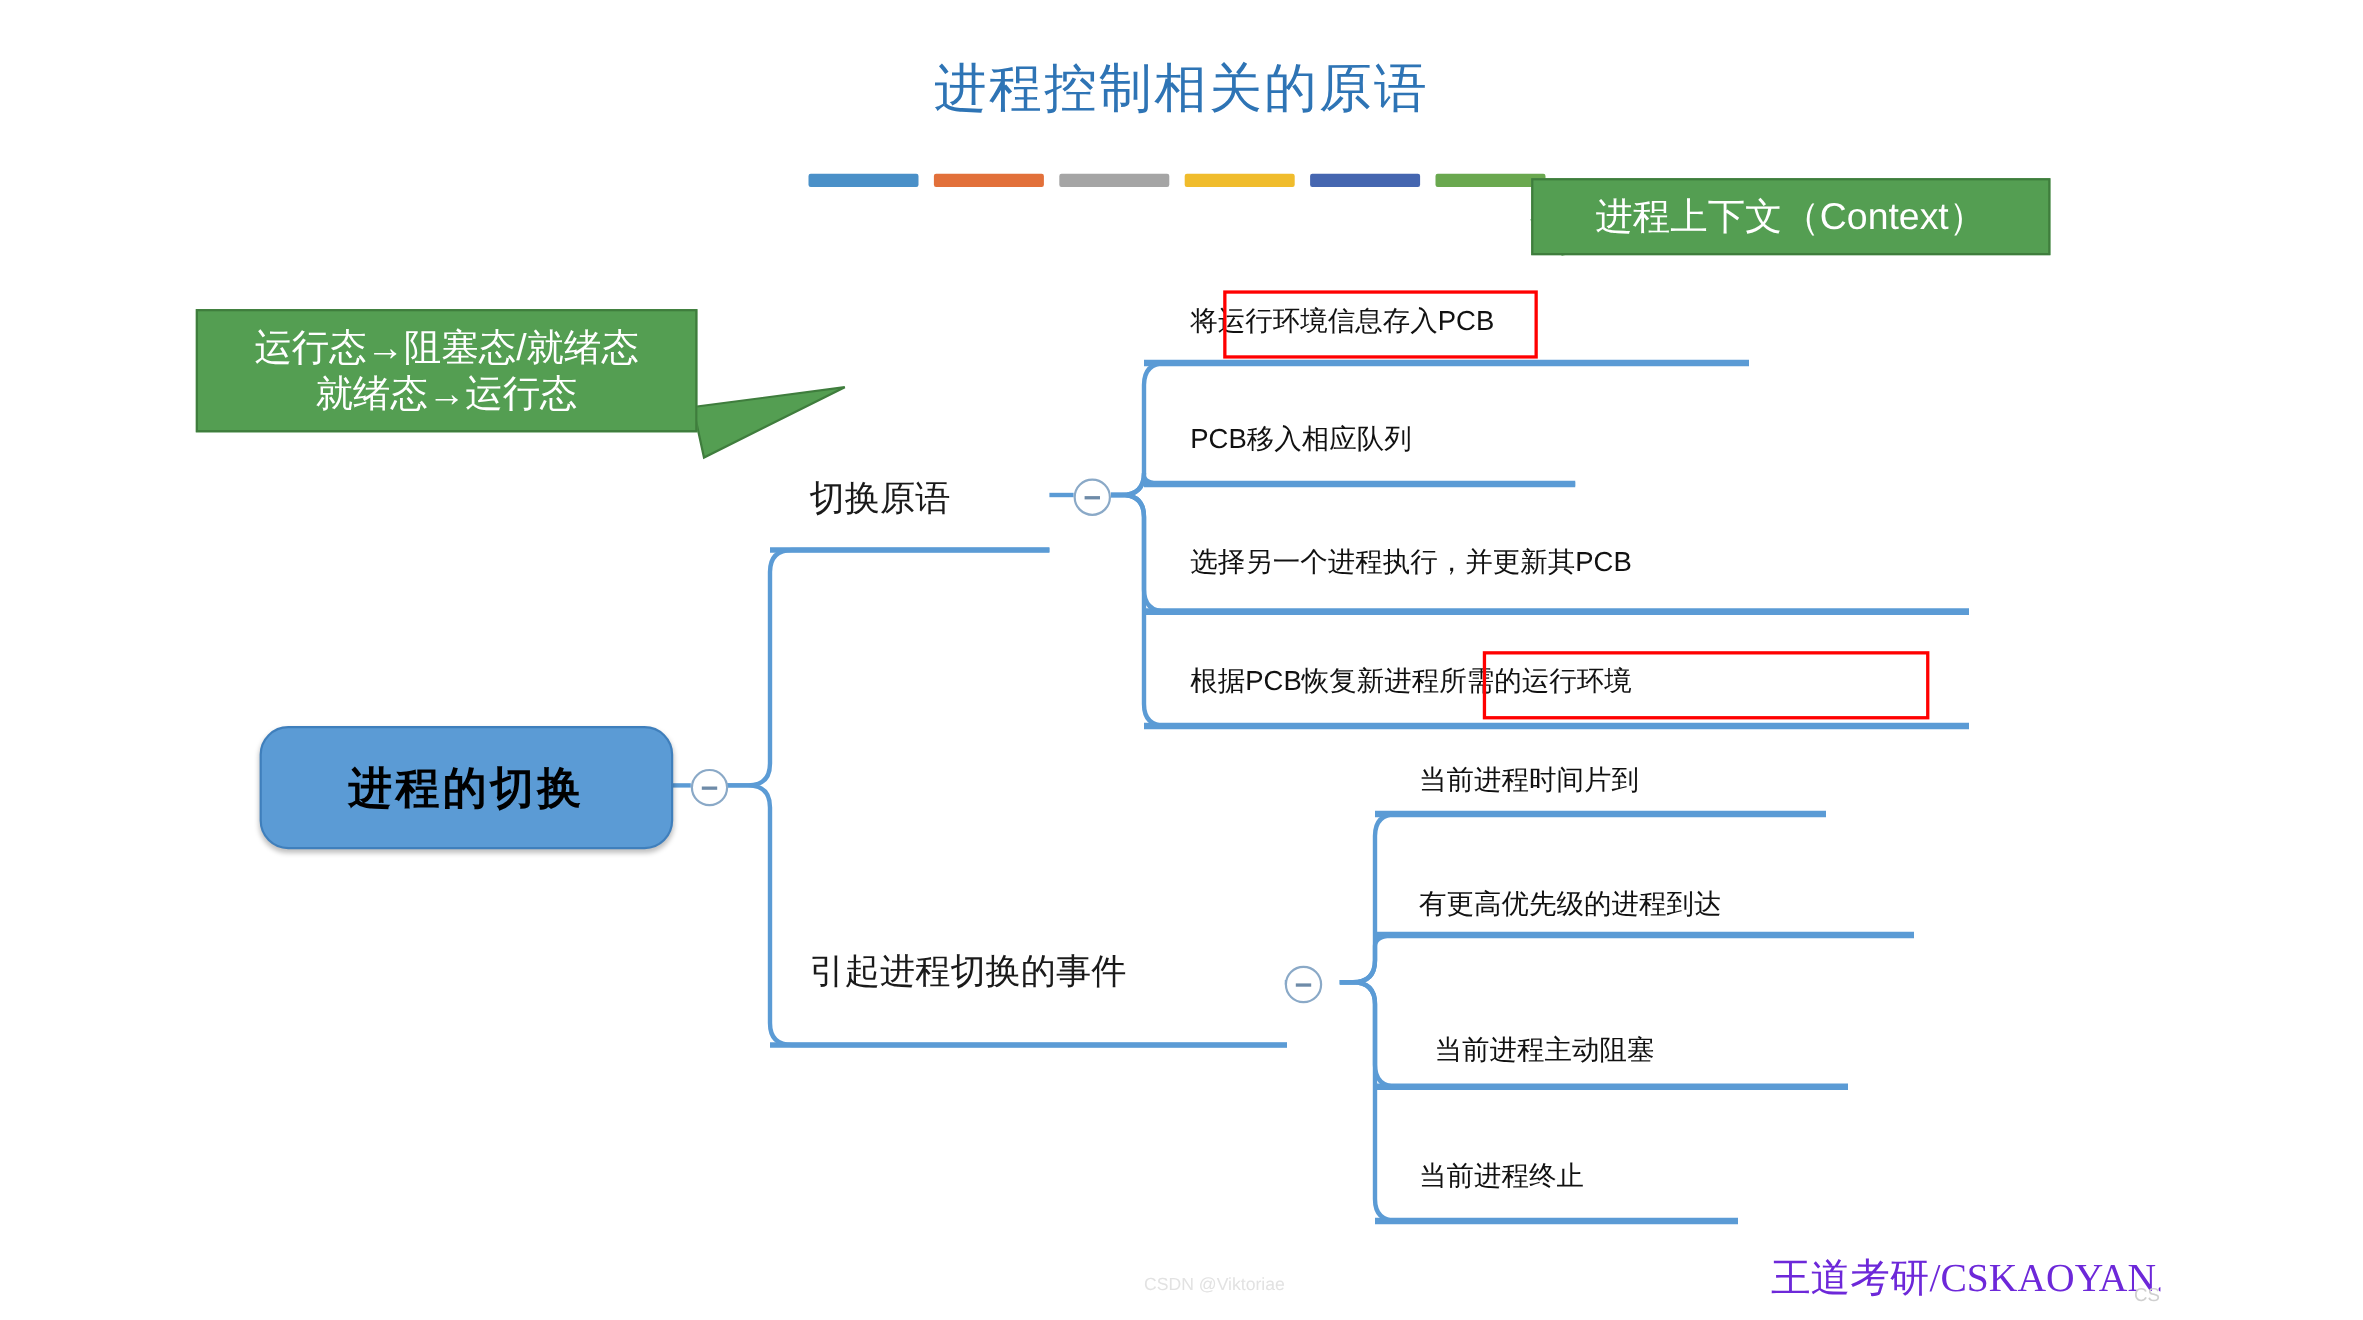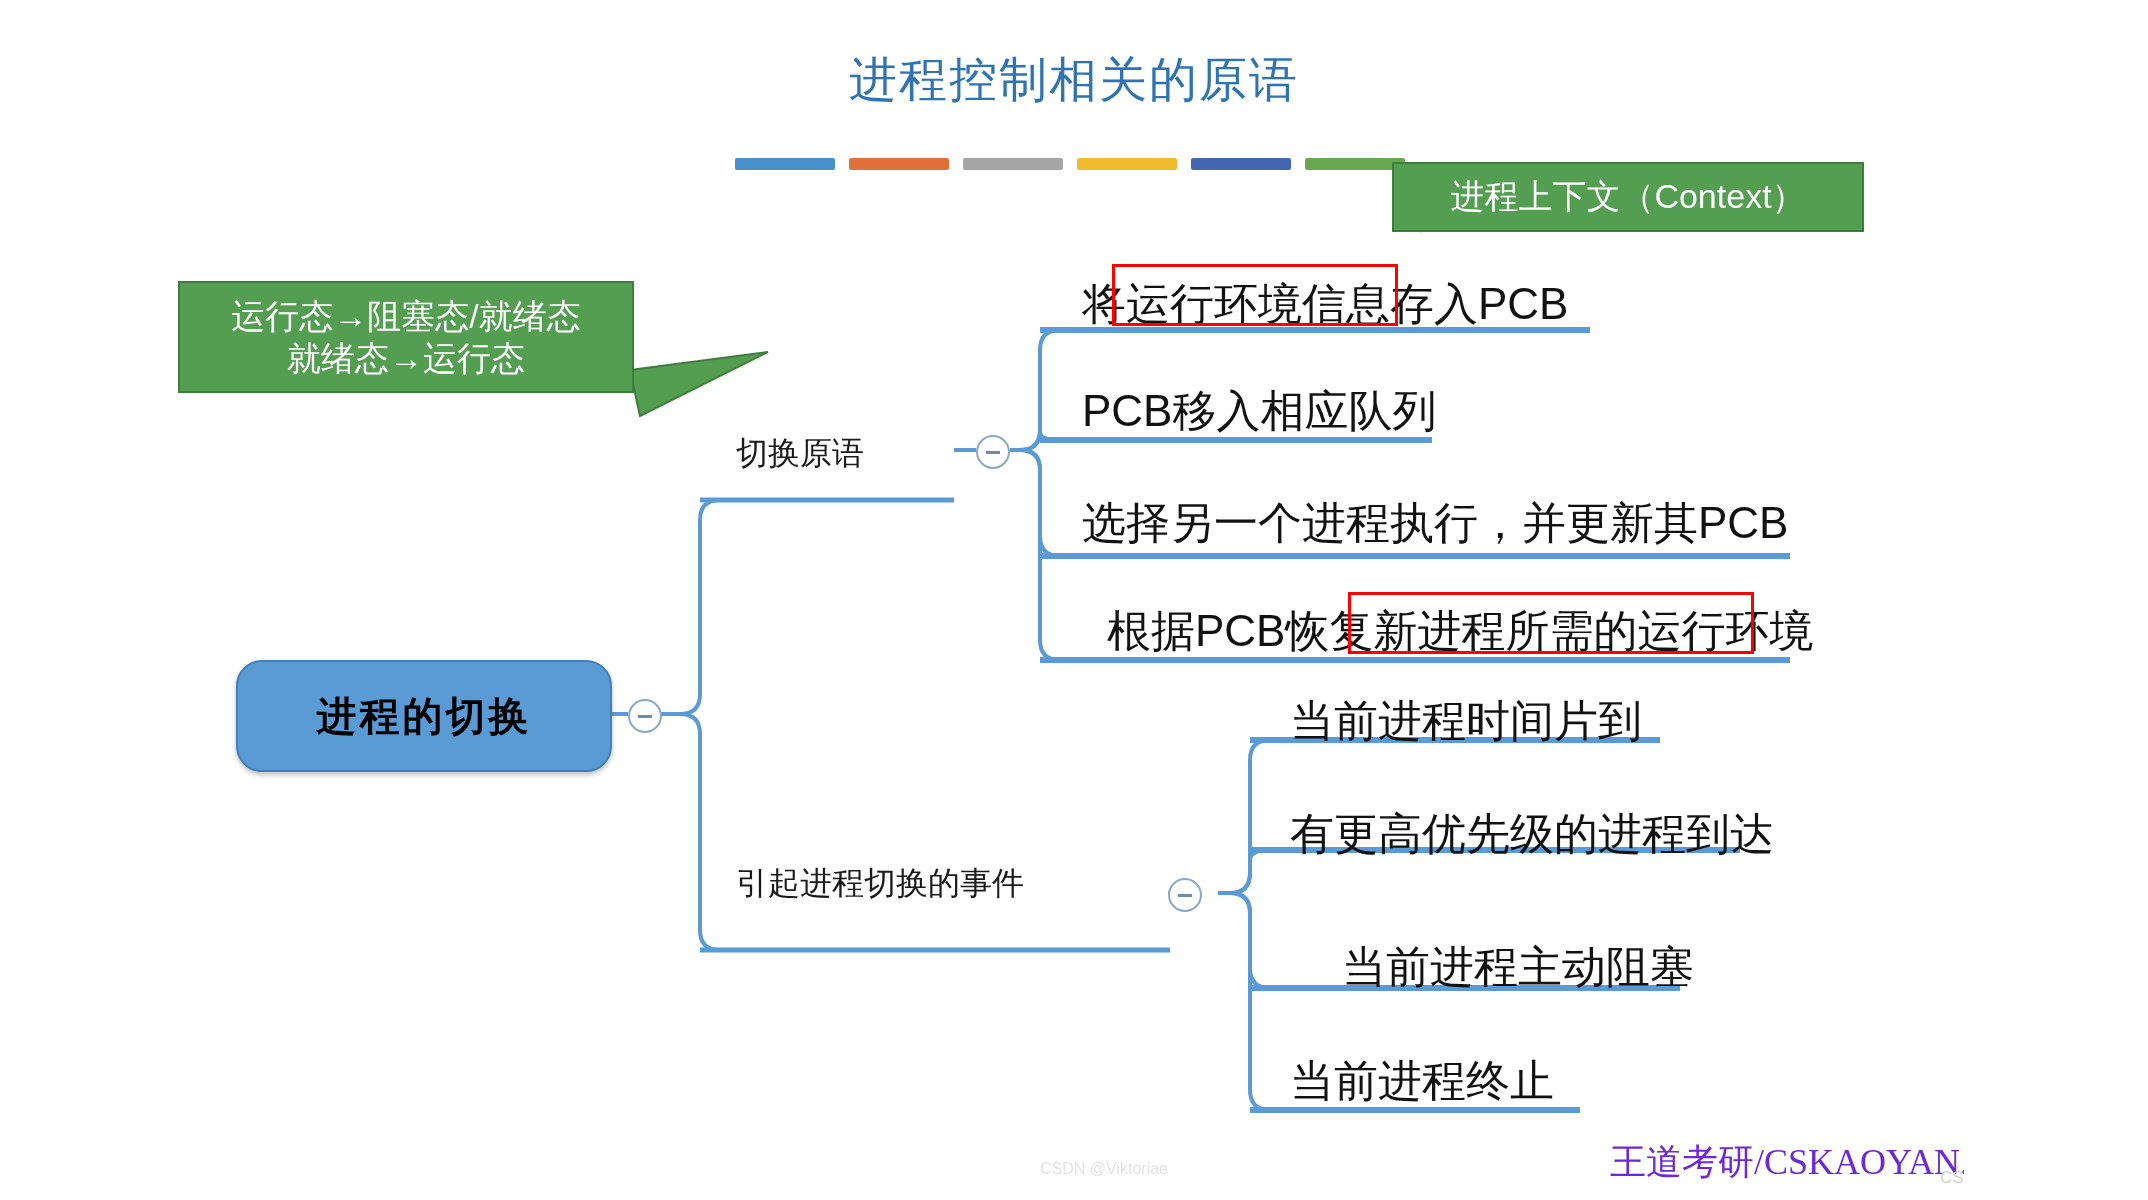--- a/index.html
+++ b/index.html
@@ -65,21 +65,21 @@
 
   
   .branch-label {
     font-size: 32px;
     color: #1a1a1a;
     white-space: nowrap;
   }
 
   
   .leaf-label {
-    font-size: 44px;
+    font-size: 25px;
     color: #111111;
     white-space: nowrap;
   }
 
   
   .toggle {
     width: 30px;
     height: 30px;
     border-radius: 50%;
     border: 2px solid #8aa9c7;
@@ -223,31 +223,31 @@
   <div class="abs" style="left:1382px; top:272px; width:60px; height:42px; background:#fde39a; border-radius:14px; z-index:-1;"></div>
 
   <div class="abs leaf-label" style="left:1082px; top:382px;">
     <span>PCB移入相应队列</span>
   </div>
 
   <div class="abs leaf-label" style="left:1082px; top:494px;">
     <span>选择另一个进程执行，并更新其PCB</span>
   </div>
 
-  <div class="abs leaf-label" style="left:1082px; top:602px;margin-left:25px;">
+  <div class="abs leaf-label" style="left:1082px; top:602px;">
     <span>根据PCB恢复新进程所需的运行环境</span>
   </div>
   <div class="abs" style="left:1348px; top:592px; width:400px; height:56px; border:3px solid #ff0000;"></div>
 
   <div class="abs branch-label" style="left:736px; top:862px;">引起进程切换的事件</div>
   <div class="abs toggle" style="left:1168px; top:878px;"></div>
 
   <div class="abs leaf-label" style="left:1290px; top:692px;">当前进程时间片到</div>
   <div class="abs leaf-label" style="left:1290px; top:805px;">有更高优先级的进程到达</div>
-  <div class="abs leaf-label" style="left:1342px; top:938px;">当前进程主动阻塞</div>
+  <div class="abs leaf-label" style="left:1304px; top:938px;">当前进程主动阻塞</div>
   <div class="abs leaf-label" style="left:1290px; top:1052px;">当前进程终止</div>
 
   <div class="abs callout-green">
     <div>运行态→阻塞态/就绪态</div>
     <div>就绪态→运行态</div>
   </div>
 
   <div class="abs callout-ctx">进程上下文（Context）</div>
 
   <div class="abs footer-brand">王道考研/CSKAOYAN.COM</div>

